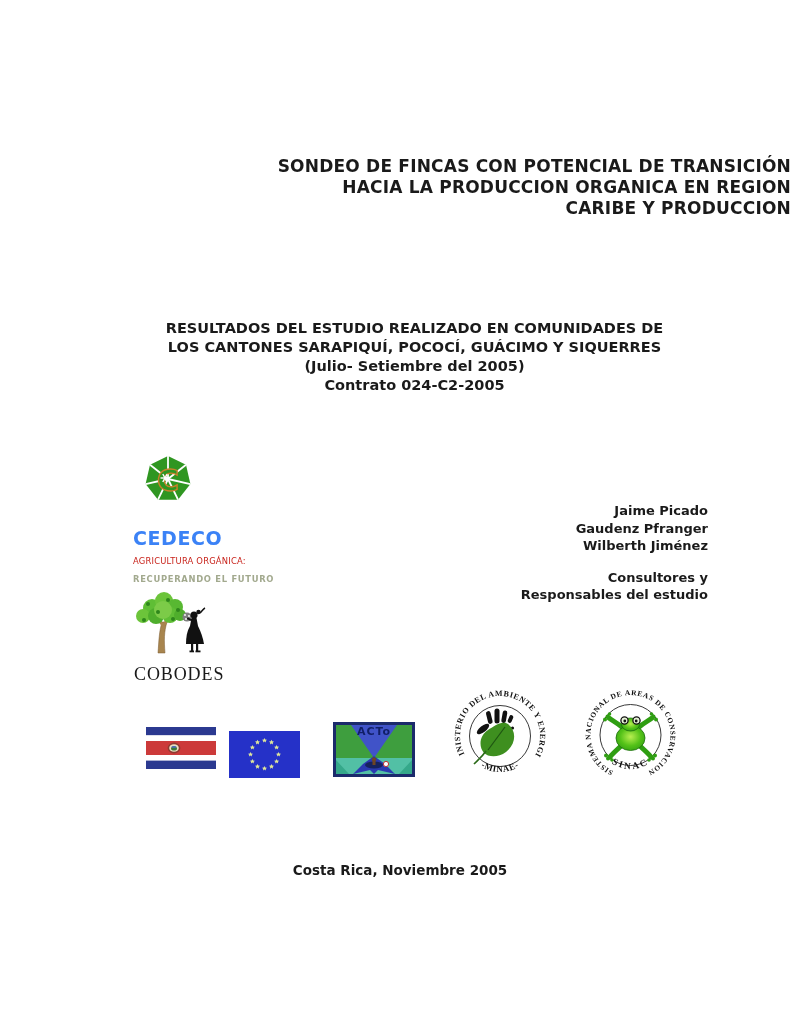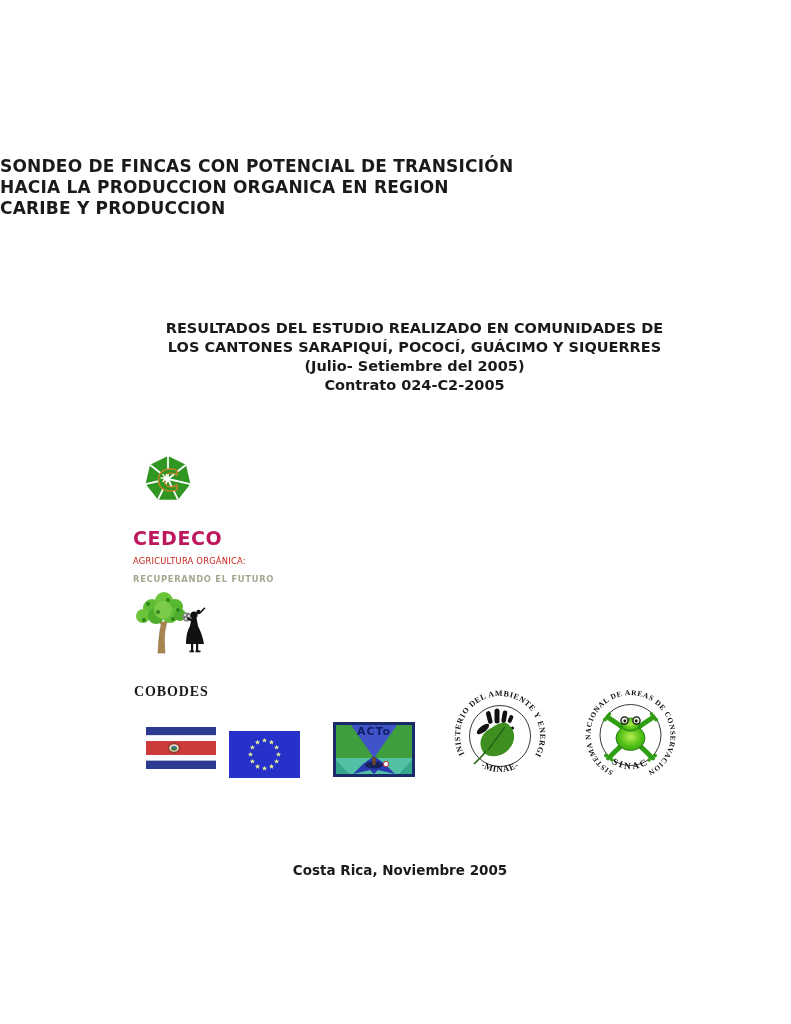--- a/index.html
+++ b/index.html
@@ -1,41 +1,41 @@
 <!DOCTYPE html>
 <html><head>
 <meta charset="utf-8">
 <style>
   html,body { margin:0; padding:0; background:#ffffff; }
   .page {
     position:relative; width:791px; height:1024px; background:#ffffff;
     font-family:"DejaVu Sans", sans-serif; color:#1a1a1a; overflow:hidden;
   }
   .title {
-    position:absolute; top:156px; left:0; right:0; text-align:left;
+    position:absolute; top:156px; left:0; right:0; text-align:right;
     font-weight:bold; font-size:17px; line-height:21px; letter-spacing:0.2px;
   }
   .subtitle {
     position:absolute; top:319px; left:0; right:0; text-align:center;
     font-weight:bold; font-size:14.5px; line-height:19px;padding-left:38px;
   }
   .cedeco-icon { position:absolute; left:143px; top:453px; }
   .cedeco-text { position:absolute; left:133px; top:528px; }
-  .cedeco-name { font-size:19px; font-weight:bold; color:#be185d; letter-spacing:0.6px; line-height:21px; }
+  .cedeco-name { font-size:19px; font-weight:bold; color:#3b82f6; letter-spacing:0.6px; line-height:21px; }
   .cedeco-tag1 { font-size:8.4px; font-weight:normal; color:#C8231B; letter-spacing:0.2px; margin-top:7px; }
   .cedeco-tag2 { font-size:8.4px; font-weight:bold; color:#A2A98E; letter-spacing:0.7px; margin-top:8px; }
   .authors {
     position:absolute; top:502px; right:83px; text-align:right;
     font-weight:bold; font-size:13px; line-height:17.5px;
   }
   .authors .roles { margin-top:14px; }
   .cobodes-img { position:absolute; left:128px; top:592px; }
   .cobodes-label {
-    position:absolute; left:134px; top:684px;
-    font-family:"Liberation Serif", serif; font-weight:bold; font-size:14px; letter-spacing:0.9px;
+    position:absolute; left:134px; top:664px;
+    font-family:"Liberation Serif", serif; font-weight:normal; font-size:18px; letter-spacing:0.9px;
   }
   .cr-flag   { position:absolute; left:146px; top:727px; }
   .eu-flag   { position:absolute; left:229px; top:731px; }
   .acto-logo { position:absolute; left:333px; top:722px; }
   .minae-logo{ position:absolute; left:448px; top:684px; }
   .sinac-logo{ position:absolute; left:578px; top:683px; }
   .footer {
     position:absolute; top:862px; left:9px; right:0; text-align:center;
     font-weight:bold; font-size:13.5px;
   }
@@ -76,20 +76,29 @@
       <line x1="24.2" y1="21" x2="19.8" y2="29"></line>
     </g>
   </svg>
 
   <div class="cedeco-text">
     <div class="cedeco-name">CEDECO</div>
     <div class="cedeco-tag1">AGRICULTURA ORGÁNICA:</div>
     <div class="cedeco-tag2">RECUPERANDO EL FUTURO</div>
   </div>
 
+  <div class="authors">
+    <div>Jaime Picado</div>
+    <div>Gaudenz Pfranger</div>
+    <div>Wilberth Jiménez</div>
+    <div class="roles">
+      <div>Consultores y</div>
+      <div>Responsables del estudio</div>
+    </div>
+  </div>
 
   <svg class="cobodes-img" width="88" height="62" viewBox="0 0 88 62">
     <path d="M30,61 C31,48 31,40 34,30 L39,30 C36,40 36,48 37,61 Z" fill="#A8854E" stroke="#7A5A30" stroke-width="0.5"></path>
     <path d="M34,32 C30,26 26,24 22,22" stroke="#A8854E" stroke-width="3" fill="none" stroke-linecap="round"></path>
     <path d="M37,31 C41,25 45,23 48,21" stroke="#A8854E" stroke-width="3" fill="none" stroke-linecap="round"></path>
     <g>
       <circle cx="24" cy="16" r="9" fill="#5FBE35"></circle>
       <circle cx="36" cy="9" r="9" fill="#6CC43A"></circle>
       <circle cx="47" cy="15" r="8" fill="#58B832"></circle>
       <circle cx="15" cy="24" r="7" fill="#6CC43A"></circle>

